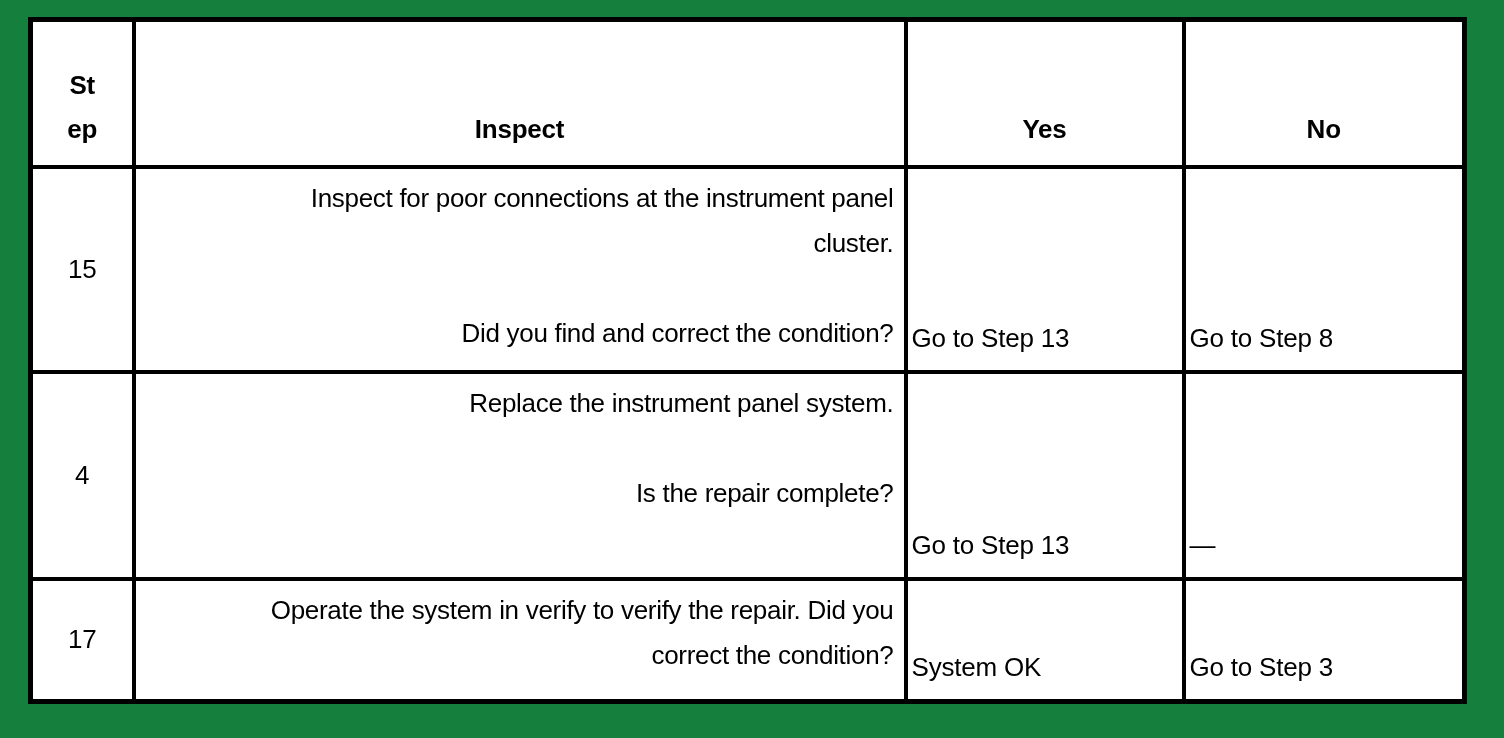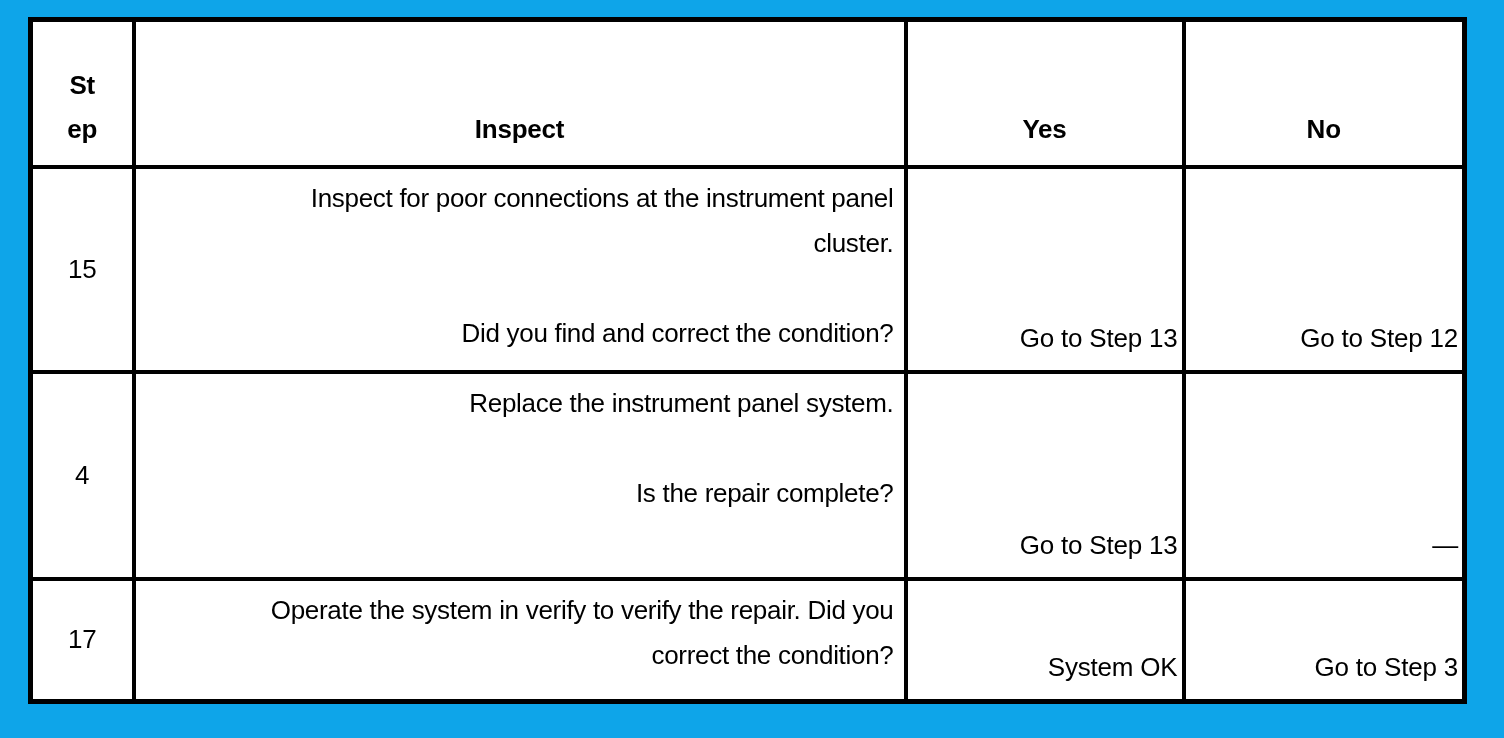--- a/index.html
+++ b/index.html
@@ -7,21 +7,21 @@
     padding: 0;
     background: #ffffff;
     width: 1504px;
     height: 738px;
     overflow: hidden;
   }
   .page {
     position: relative;
     width: 1504px;
     height: 738px;
-    background: #0ea5e9;
+    background: #15803d;
     font-family: "Liberation Sans", "DejaVu Sans", sans-serif;
     color: #000000;
   }
   table.diag {
     position: absolute;
     left: 28px;
     top: 17px;
     border-collapse: collapse;
     table-layout: fixed;
     border: 5px solid #000000;
@@ -55,21 +55,21 @@
   }
   td.action-cell {
     text-align: right;
     vertical-align: top;
     padding: 7px 10px 0 16px;
     line-height: 45px;
     white-space: pre;
     letter-spacing: -0.3px;
   }
   td.result-cell {
-    text-align: right;
+    text-align: left;
     vertical-align: bottom;
     padding: 8px 4px 16px 4px;
     line-height: 32px;
     letter-spacing: -0.2px;
   }
 </style>
 </head>
 <body>
 
 <div class="page">
@@ -88,21 +88,21 @@
         <th class="hdr">Yes</th>
         <th class="hdr">No</th>
       </tr>
       <tr class="row-11">
         <td class="step-cell">15</td>
         <td class="action-cell">Inspect for poor connections at the instrument panel
 cluster.
 
 Did you find and correct the condition?</td>
         <td class="result-cell">Go to Step 13</td>
-        <td class="result-cell">Go to Step 12</td>
+        <td class="result-cell">Go to Step 8</td>
       </tr>
       <tr class="row-12">
         <td class="step-cell">4</td>
         <td class="action-cell">Replace the instrument panel system.
 
 Is the repair complete?</td>
         <td class="result-cell">Go to Step 13</td>
         <td class="result-cell">—</td>
       </tr>
       <tr class="row-13">

